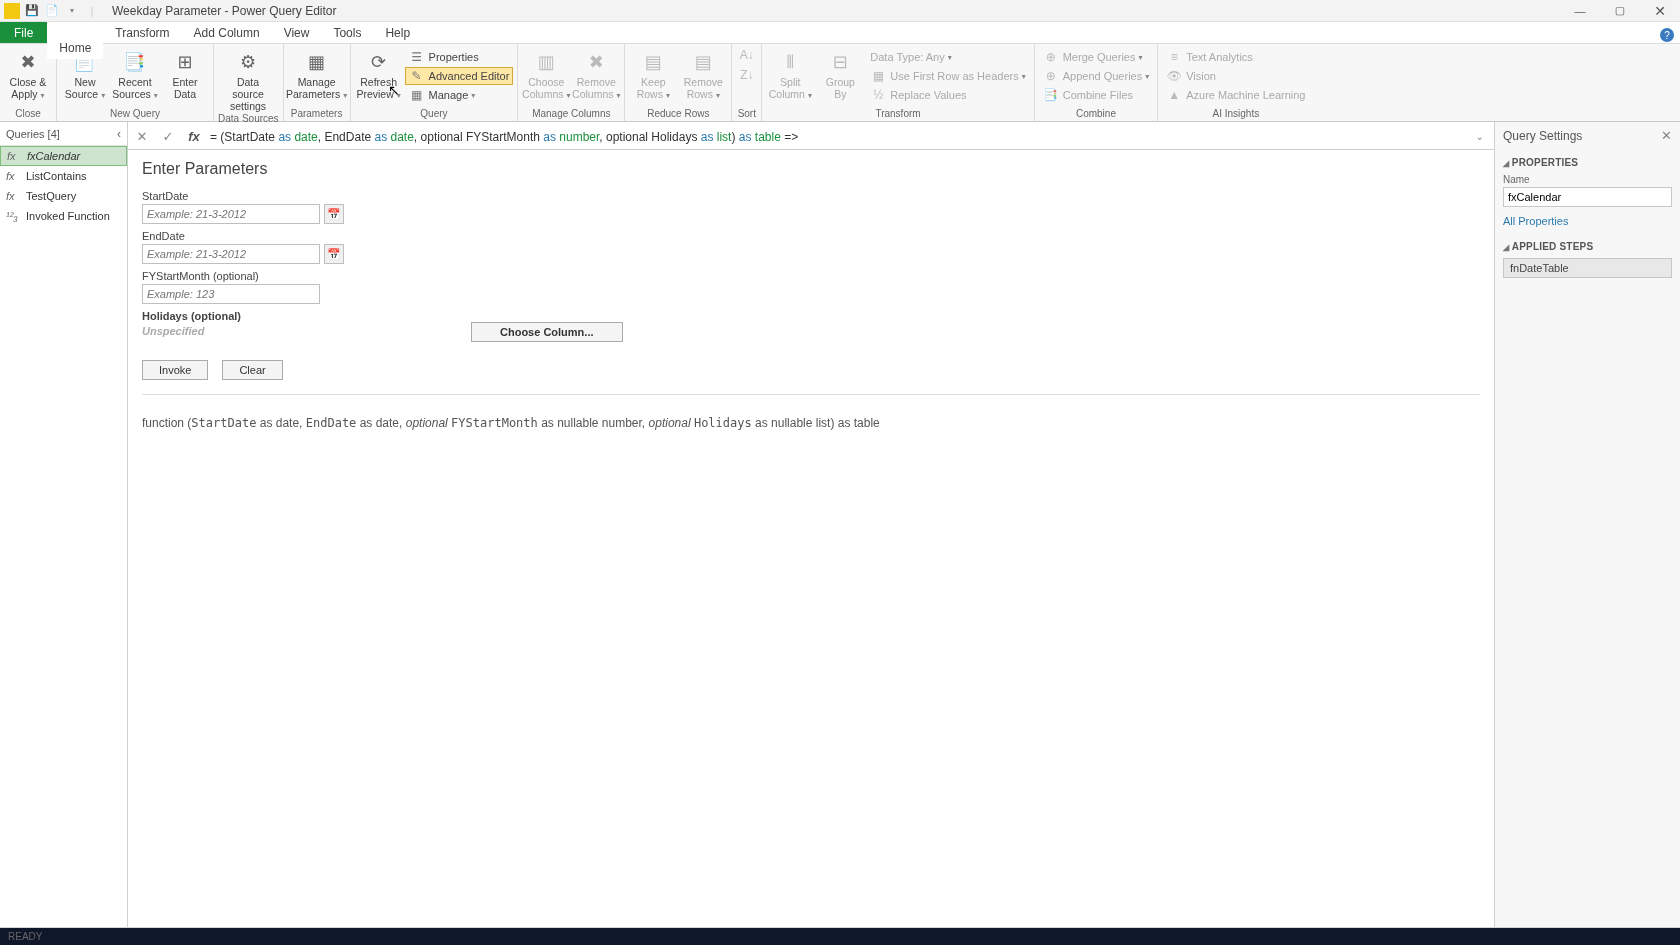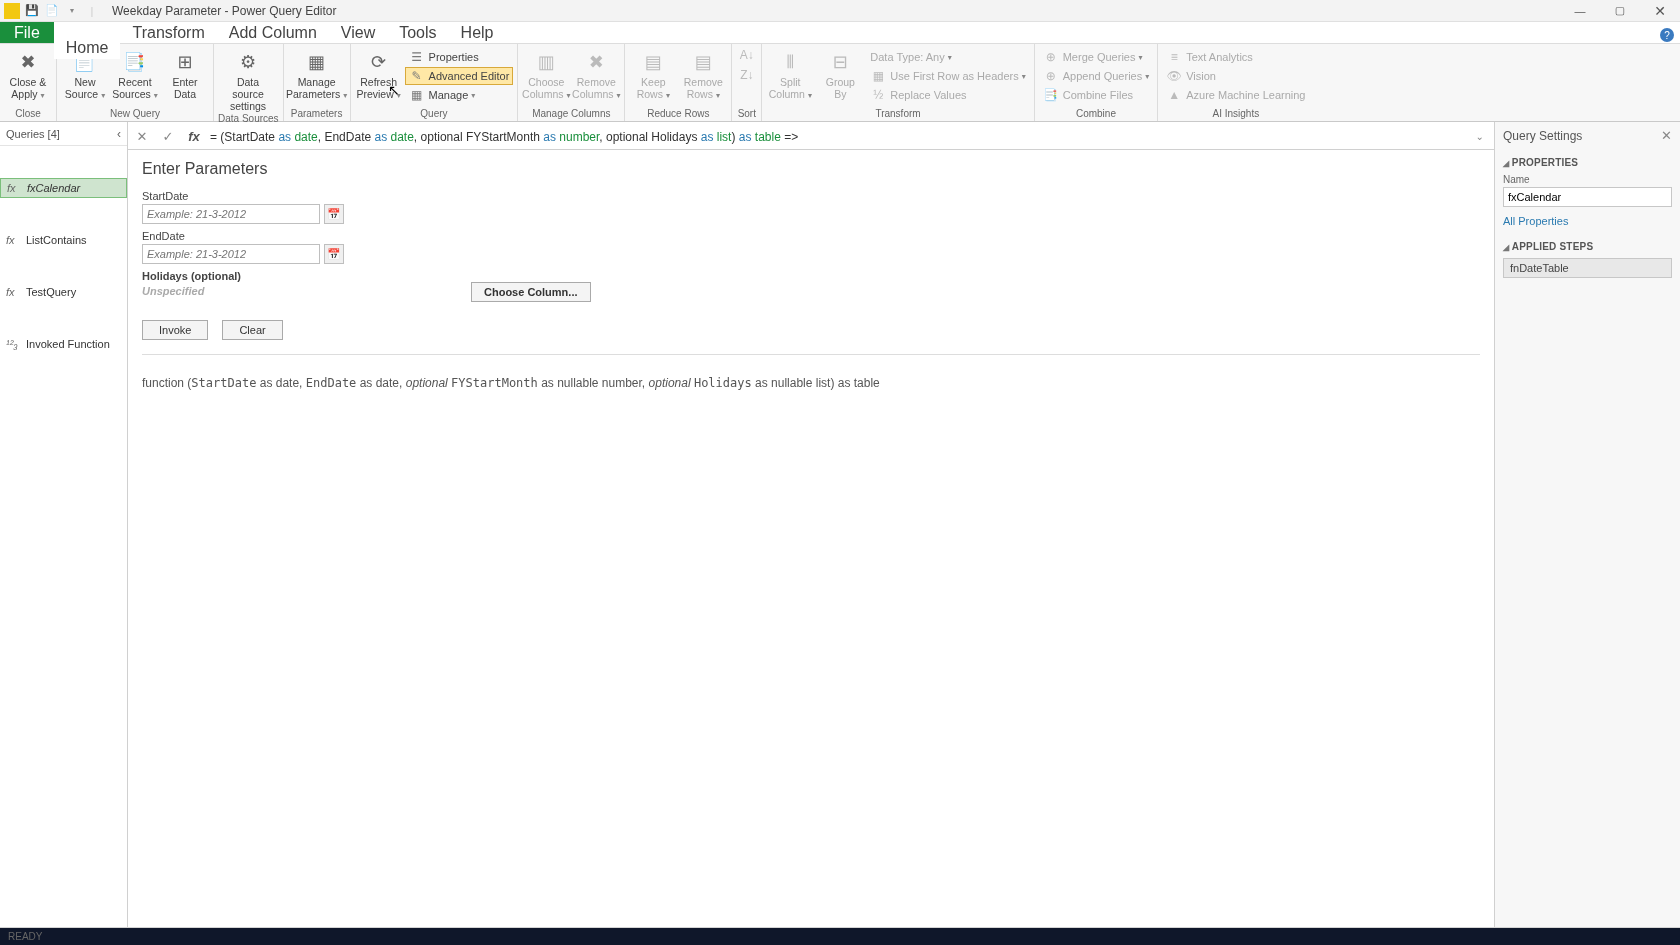--- a/index.html
+++ b/index.html
@@ -10,21 +10,21 @@
 .title-bar .qat { display: flex; align-items: center; gap: 4px; padding: 0 4px; }
 .title-bar .qat-icon { width: 16px; height: 16px; display: flex; align-items: center; justify-content: center; font-size: 11px; }
 .title-bar .app-icon { background: #f2c811; width: 16px; height: 16px; }
 .title-text { margin-left: 8px; font-size: 12px; color: #444; text-align: center; }
 .window-controls { margin-left: auto; display: flex; }
 .window-controls div { width: 40px; height: 22px; display: flex; align-items: center; justify-content: center; font-size: 11px; color: #555; }
 .window-controls .close { font-size: 14px; }
 
 
 .menu-tabs { height: 22px; background: #fff; display: flex; align-items: stretch; border-bottom: 1px solid #ddd; }
-.menu-tabs .tab { padding: 0 12px; display: flex; align-items: center; font-size: 16px; color: #444; }
+.menu-tabs .tab { padding: 0 12px; display: flex; align-items: center; font-size: 12px; color: #444; }
 .menu-tabs .tab.file { background: #1a8f3c; color: #fff; padding: 0 14px; }
 .menu-tabs .tab.active { background: #fff; border-bottom: 2px solid #fff; position: relative; top: 16px; }
 
 
 .ribbon { height: 78px; background: #f7f7f7; display: flex; border-bottom: 1px solid #c9c9c9; }
 .ribbon-group { display: flex; flex-direction: column; border-right: 1px solid #dcdcdc; padding: 2px 4px 0 4px; }
 .ribbon-group .controls { flex: 1; display: flex; align-items: flex-start; gap: 2px; }
 .ribbon-group .group-label { text-align: center; font-size: 10px; color: #666; padding: 1px 0 2px 0; }
 .big-btn { display: flex; flex-direction: column; align-items: center; justify-content: flex-start; width: 48px; padding: 2px 2px 0 2px; text-align: center; font-size: 10.5px; color: #444; line-height: 1.15; }
 .big-btn .icon { width: 24px; height: 24px; margin: 2px 0 2px 0; display: flex; align-items: center; justify-content: center; font-size: 18px; color: #666; }
@@ -32,21 +32,21 @@
 .big-btn.disabled .icon, .small-btn.disabled .sicon { color: #bbb; }
 .stack { display: flex; flex-direction: column; gap: 1px; padding-top: 2px; }
 .small-btn { display: flex; align-items: center; font-size: 11px; color: #444; padding: 1px 4px; height: 18px; white-space: nowrap; }
 .small-btn.highlighted { background: #ffe8a6; border: 1px solid #d8a93a; padding: 0 3px; }
 .small-btn .sicon { width: 16px; height: 16px; margin-right: 4px; display: flex; align-items: center; justify-content: center; font-size: 12px; color: #7a7a7a; }
 .drop { font-size: 8px; margin-left: 3px; color: #888; }
 .cursor-img { position: absolute; left: 388px; top: 82px; font-size: 14px; color: #000; pointer-events: none; }
 
 
 .main { display: flex; height: calc(945px - 22px - 22px - 78px - 18px); }
-.queries-panel { width: 128px; background: #fff; border-right: 1px solid #d0d0d0; display: flex; flex-direction: column; gap: 32px; }
+.queries-panel { width: 128px; background: #fff; border-right: 1px solid #d0d0d0; display: flex; flex-direction: column; }
 .queries-header { height: 24px; display: flex; align-items: center; padding: 0 6px; font-size: 11px; color: #555; border-bottom: 1px solid #e4e4e4; justify-content: space-between; }
 .queries-header .collapse { font-size: 12px; color: #666; }
 .query-item { display: flex; align-items: center; height: 20px; padding: 0 6px; font-size: 11px; gap: 6px; }
 .query-item.selected { background: #cfe4cf; border: 1px solid #7bbf7b; }
 .query-item .qicon { width: 14px; font-style: italic; color: #666; font-size: 11px; }
 
 .center-panel { flex: 1; display: flex; flex-direction: column; background: #fff; }
 .formula-bar { height: 26px; border-bottom: 1px solid #d0d0d0; display: flex; align-items: center; padding: 0 4px; gap: 6px; margin-top: 2px; }
 .formula-bar .fbtn { width: 20px; height: 20px; display: flex; align-items: center; justify-content: center; color: #888; font-size: 13px; }
 .formula-bar .fx { font-style: italic; font-weight: bold; color: #555; }
@@ -56,21 +56,21 @@
 .formula-bar .expand { color: #888; font-size: 10px; padding: 0 6px; }
 
 .params-area { padding: 10px 14px; }
 .params-title { font-size: 16px; color: #444; margin-bottom: 12px; }
 .param-row { margin-bottom: 6px; }
 .param-label { font-size: 11px; color: #444; margin-bottom: 2px; display: block; }
 .param-input-wrap { display: flex; align-items: center; }
 .param-input { width: 178px; height: 20px; border: 1px solid #bfbfbf; font-size: 11px; padding: 0 4px; color: #999; font-style: italic; background: #fff; }
 .date-btn { width: 20px; height: 20px; border: 1px solid #bfbfbf; background: #f0f0f0; margin-left: 4px; display: flex; align-items: center; justify-content: center; font-size: 11px; color: #666; }
 .unspecified { font-size: 11px; color: #aaa; font-style: italic; }
-.btn { border: 1px solid #aaa; background: #f4f4f4; padding: 3px 12px; font-size: 11px; color: #333; display: inline-block; }
+.btn { border: 1px solid #aaa; background: #f4f4f4; padding: 3px 28px; font-size: 11px; color: #333; display: inline-block; }
 .action-buttons { margin-top: 18px; display: flex; gap: 14px; }
 .action-buttons .btn { padding: 3px 16px; }
 
 .signature { border-top: 1px solid #ddd; margin-top: 14px; padding-top: 21px; font-size: 12px; color: #555; }
 .signature .mono { font-family: Consolas, monospace; }
 .signature .ital { font-style: italic; }
 
 .settings-panel { width: 186px; border-left: 1px solid #d0d0d0; background: #f7f7f7; padding: 6px 8px; display: flex; flex-direction: column; }
 .settings-title { font-size: 12px; color: #555; display: flex; justify-content: space-between; align-items: center; margin-bottom: 10px; }
 .settings-close { font-size: 13px; color: #888; }
@@ -350,20 +350,26 @@
       </div>
 
       <div class="param-row">
         <span class="param-label">EndDate</span>
         <div class="param-input-wrap">
           <input class="param-input" placeholder="Example: 21-3-2012" style="">
           <div class="date-btn">📅</div>
         </div>
       </div>
 
+      <div class="param-row">
+        <span class="param-label">FYStartMonth (optional)</span>
+        <div class="param-input-wrap">
+          <input class="param-input" placeholder="Example: 123" style="">
+        </div>
+      </div>
 
       <div class="param-row" style="display:flex;align-items:flex-start;font-weight:bold;">
         <div style="flex:0 0 auto;">
           <span class="param-label">Holidays (optional)</span>
           <span class="unspecified">Unspecified</span>
         </div>
         <div style="margin-left:230px;margin-top:12px;">
           <span class="btn">Choose Column...</span>
         </div>
       </div>

